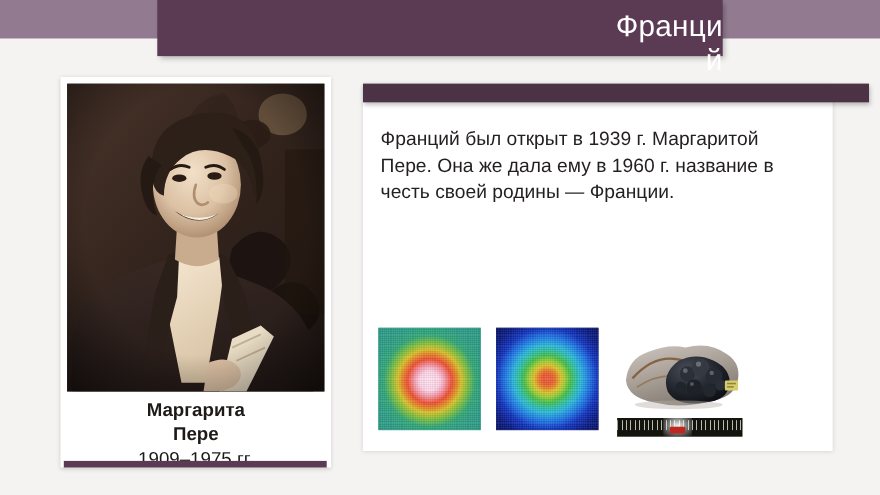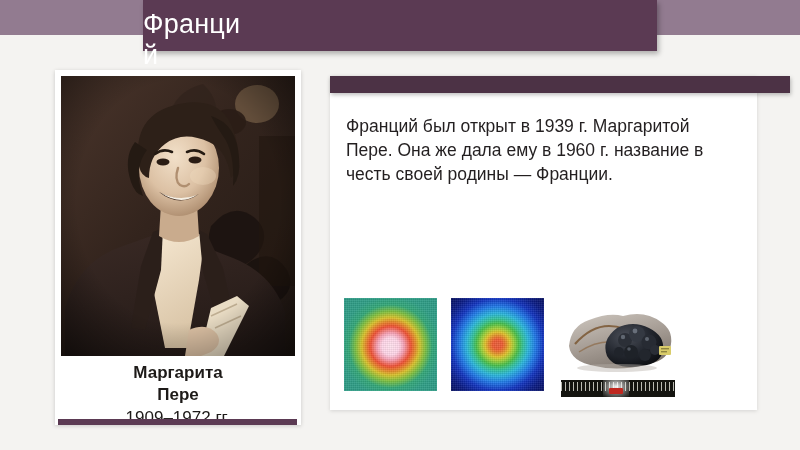--- a/index.html
+++ b/index.html
@@ -35,21 +35,21 @@
   }
   .title-text {
     position: absolute;
     left: 143px;
     top: 0;
     width: 514px;
     height: 90px;
     color: #ffffff;
     font-size: 27px;
     line-height: 31px;
-    text-align: left;
+    text-align: right;
     font-weight: 400;
     padding-top: 9px;
     box-sizing: border-box;
     letter-spacing: 0.2px;
     white-space: pre-line;
     pointer-events: none;
   }
 
   
   .photo-card {
@@ -314,21 +314,21 @@
 
       <path d="M128 254 q18 -8 28 4 q6 10 -6 18 l-10 4 l-16 0 z" fill="#dcc1a4"></path>
 
       <rect x="0" y="0" width="234" height="280" fill="url(#vign)"></rect>
     </svg>
   </div>
 
   <div class="photo-caption">
     <div class="caption-name">Маргарита
 Пере</div>
-    <div class="caption-years">1909–1972 гг.</div>
+    <div class="caption-years">1909–1975 гг.</div>
   </div>
 </div>
 
 <div class="bottom-rule"></div>
 
 <div class="content-card"></div>
 <div class="card-header-bar"></div>
 <div class="card-text">Франций был открыт в 1939 г. Маргаритой Пере. Она же дала ему в 1960 г. название в честь своей родины — Франции.</div>
 
 <div class="image-strip">

